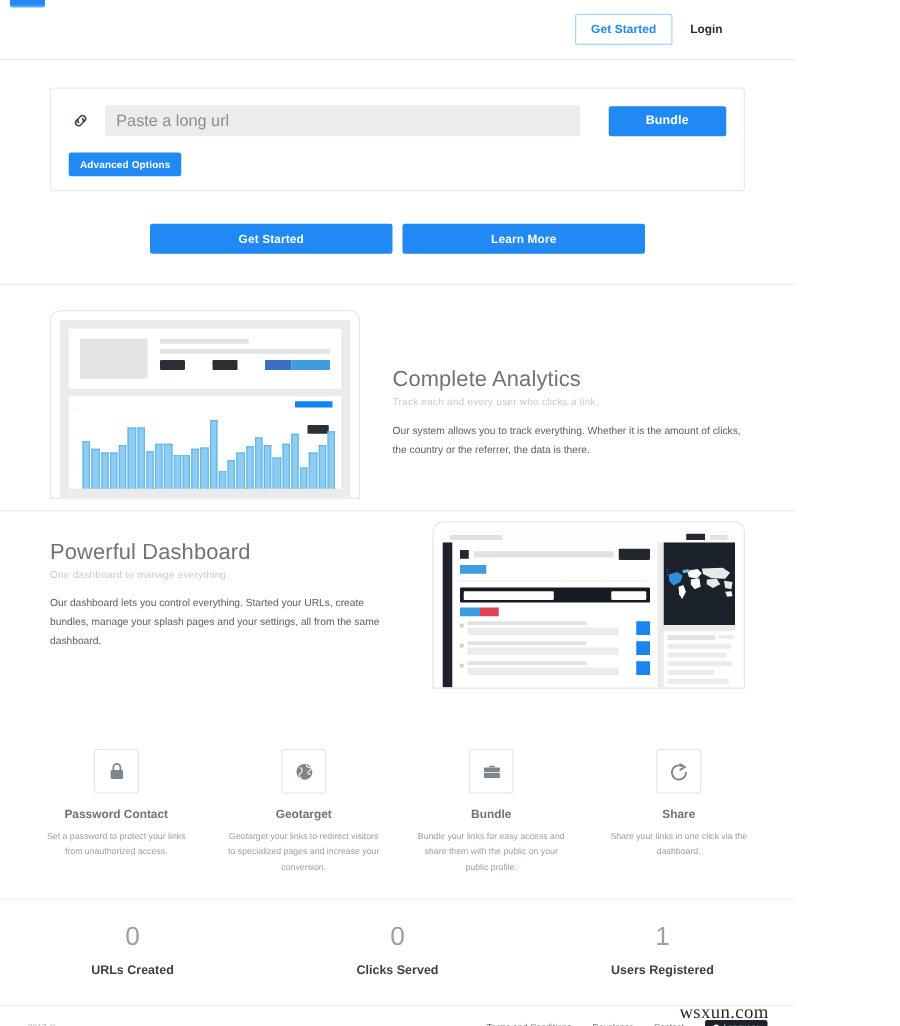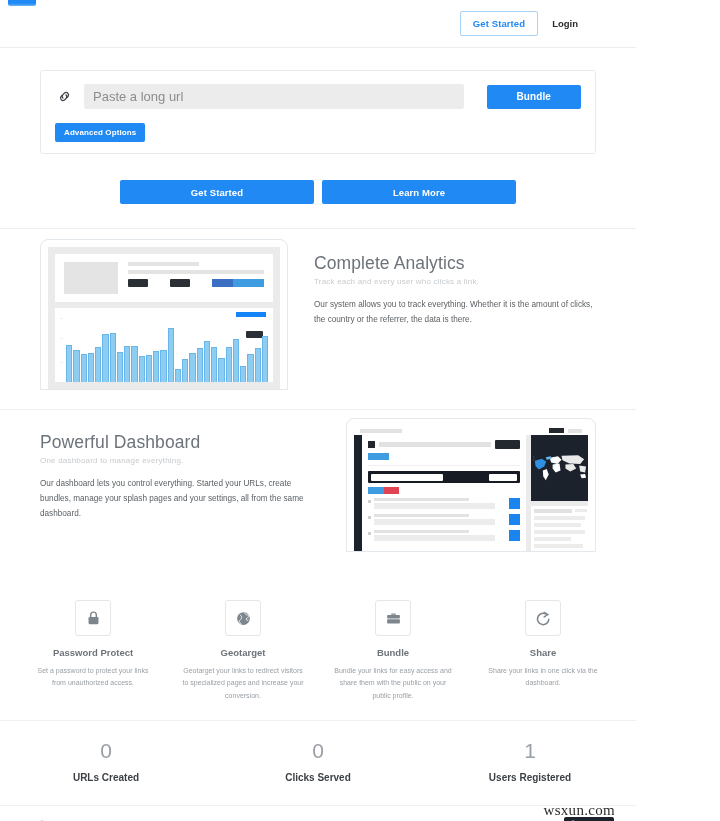--- a/index.html
+++ b/index.html
@@ -61,21 +61,21 @@
   .cta-wrap { display: flex; justify-content: center; gap: 8px; padding: 26px 0 24px 0; }
   .btn-cta {
     background: #2089f3; color: #fff; border: none; width: 194px; height: 24px;
     border-radius: 2px; font-size: 9.5px; font-weight: bold; letter-spacing: .1px;
   }
 
   .divider { height: 1px; background: #eeeeee; }
 
   
   .split { display: flex; padding: 0 40px; position: relative; }
-  .split.analytics { height: 180px; align-items: flex-start; padding-top: 10px; }
+  .split.analytics { height: 180px; align-items: center; padding-top: 10px; }
   .split.dashboard { height: 168px; align-items: flex-start; padding-top: 8px; }
 
   .copy { width: 282px; flex: 0 0 282px; padding-top: 14px; }
   .copy.right { margin-left: 26px; }
   .copy h2 { font-size: 17.5px; font-weight: normal; color: #6d737a; letter-spacing: .1px; }
   .copy .sub { font-size: 8px; color: #c7cbce; margin-top: 3px; letter-spacing: .2px; }
   .copy p { font-size: 8.2px; color: #5c6165; line-height: 1.85; margin-top: 11px; }
 
   
   .mock {
@@ -370,21 +370,21 @@
   </div>
 
   <div class="features">
     <div class="feature">
       <div class="feat-icon">
         <svg width="17" height="17" viewBox="0 0 24 24" fill="#7e868d">
           <path d="M7 10V7a5 5 0 0 1 10 0v3h-2V7a3 3 0 0 0-6 0v3z"></path>
           <rect x="5" y="10" width="14" height="10" rx="1.5"></rect>
         </svg>
       </div>
-      <div class="feat-title">Password Protect</div>
+      <div class="feat-title">Password Contact</div>
       <div class="feat-desc">Set a password to protect your links from unauthorized access.</div>
     </div>
     <div class="feature">
       <div class="feat-icon">
         <svg width="17" height="17" viewBox="0 0 24 24" fill="#7e868d">
           <circle cx="12" cy="12" r="9"></circle>
           <path d="M7 7c2 1 3 3 2 5s-3 2-3 4 2 2 3 4" stroke="#fff" stroke-width="1.2" fill="none"></path>
           <path d="M14 4c0 2 2 3 4 3s2 2 1 3-3 1-3 3 2 2 3 1" stroke="#fff" stroke-width="1.2" fill="none"></path>
         </svg>
       </div>

